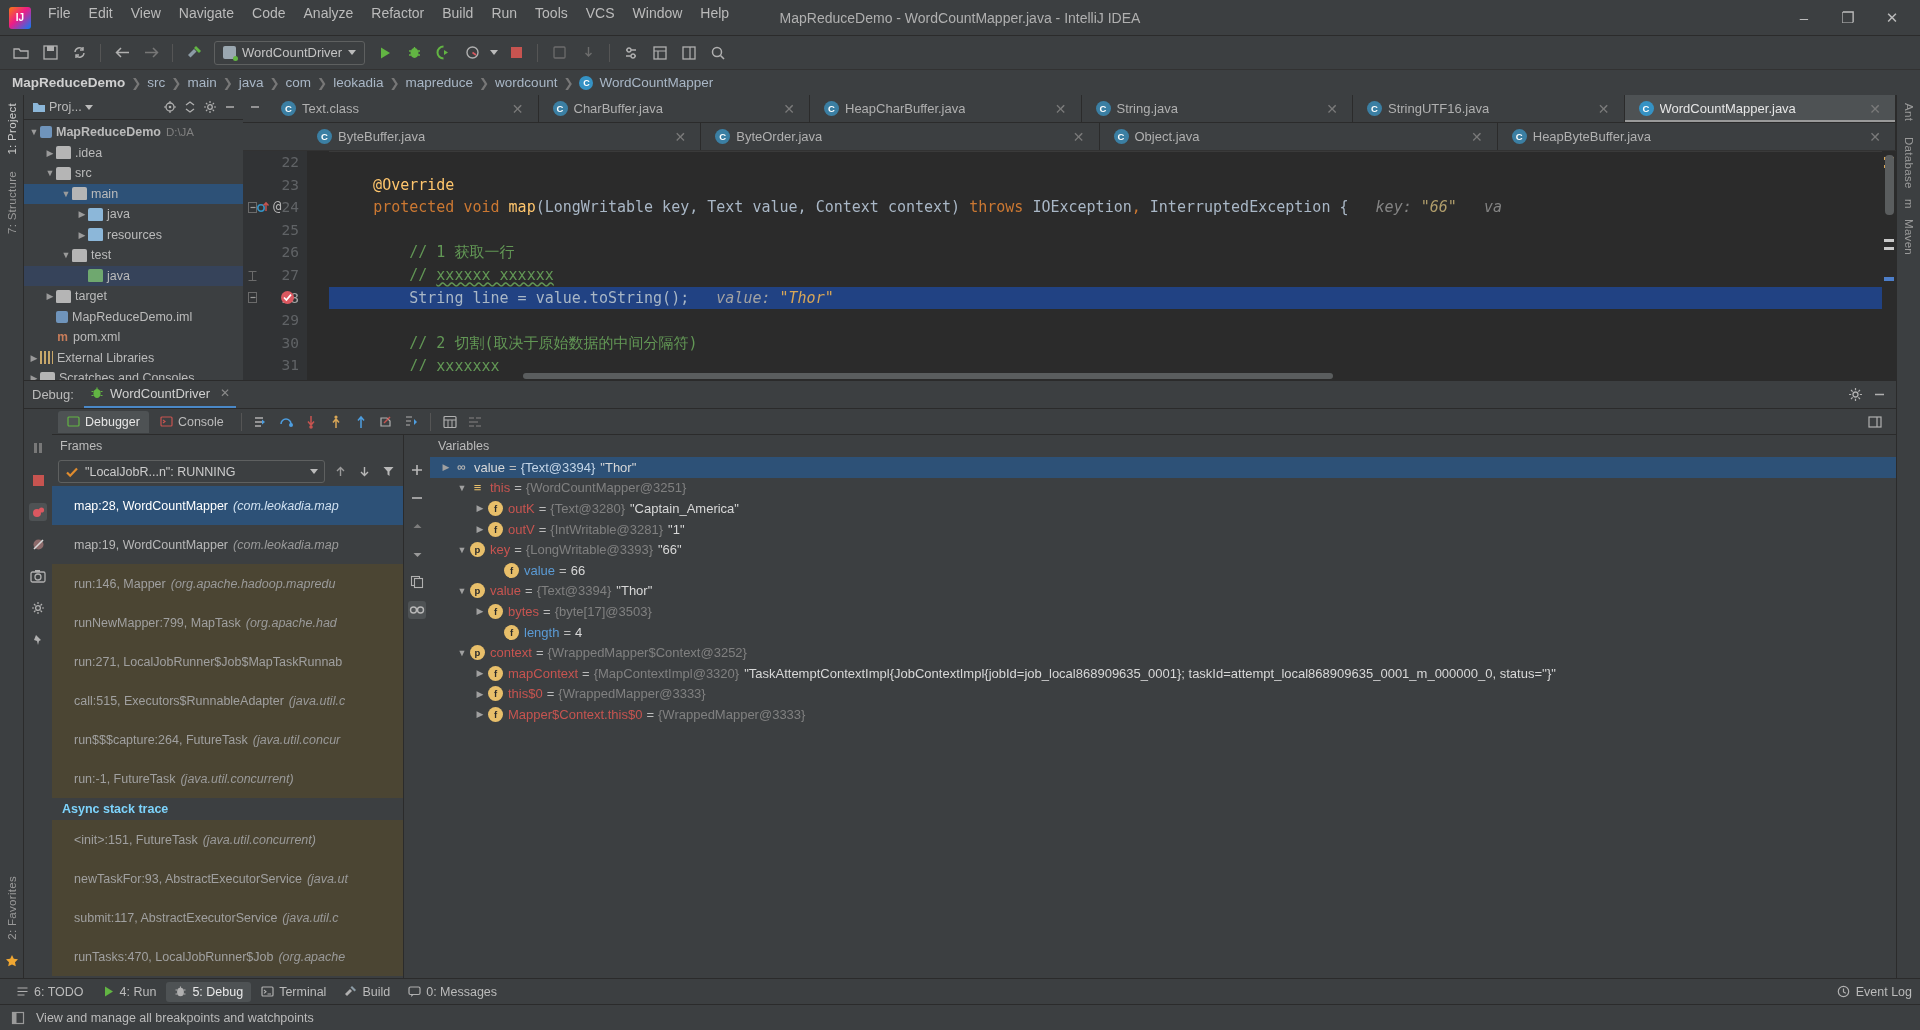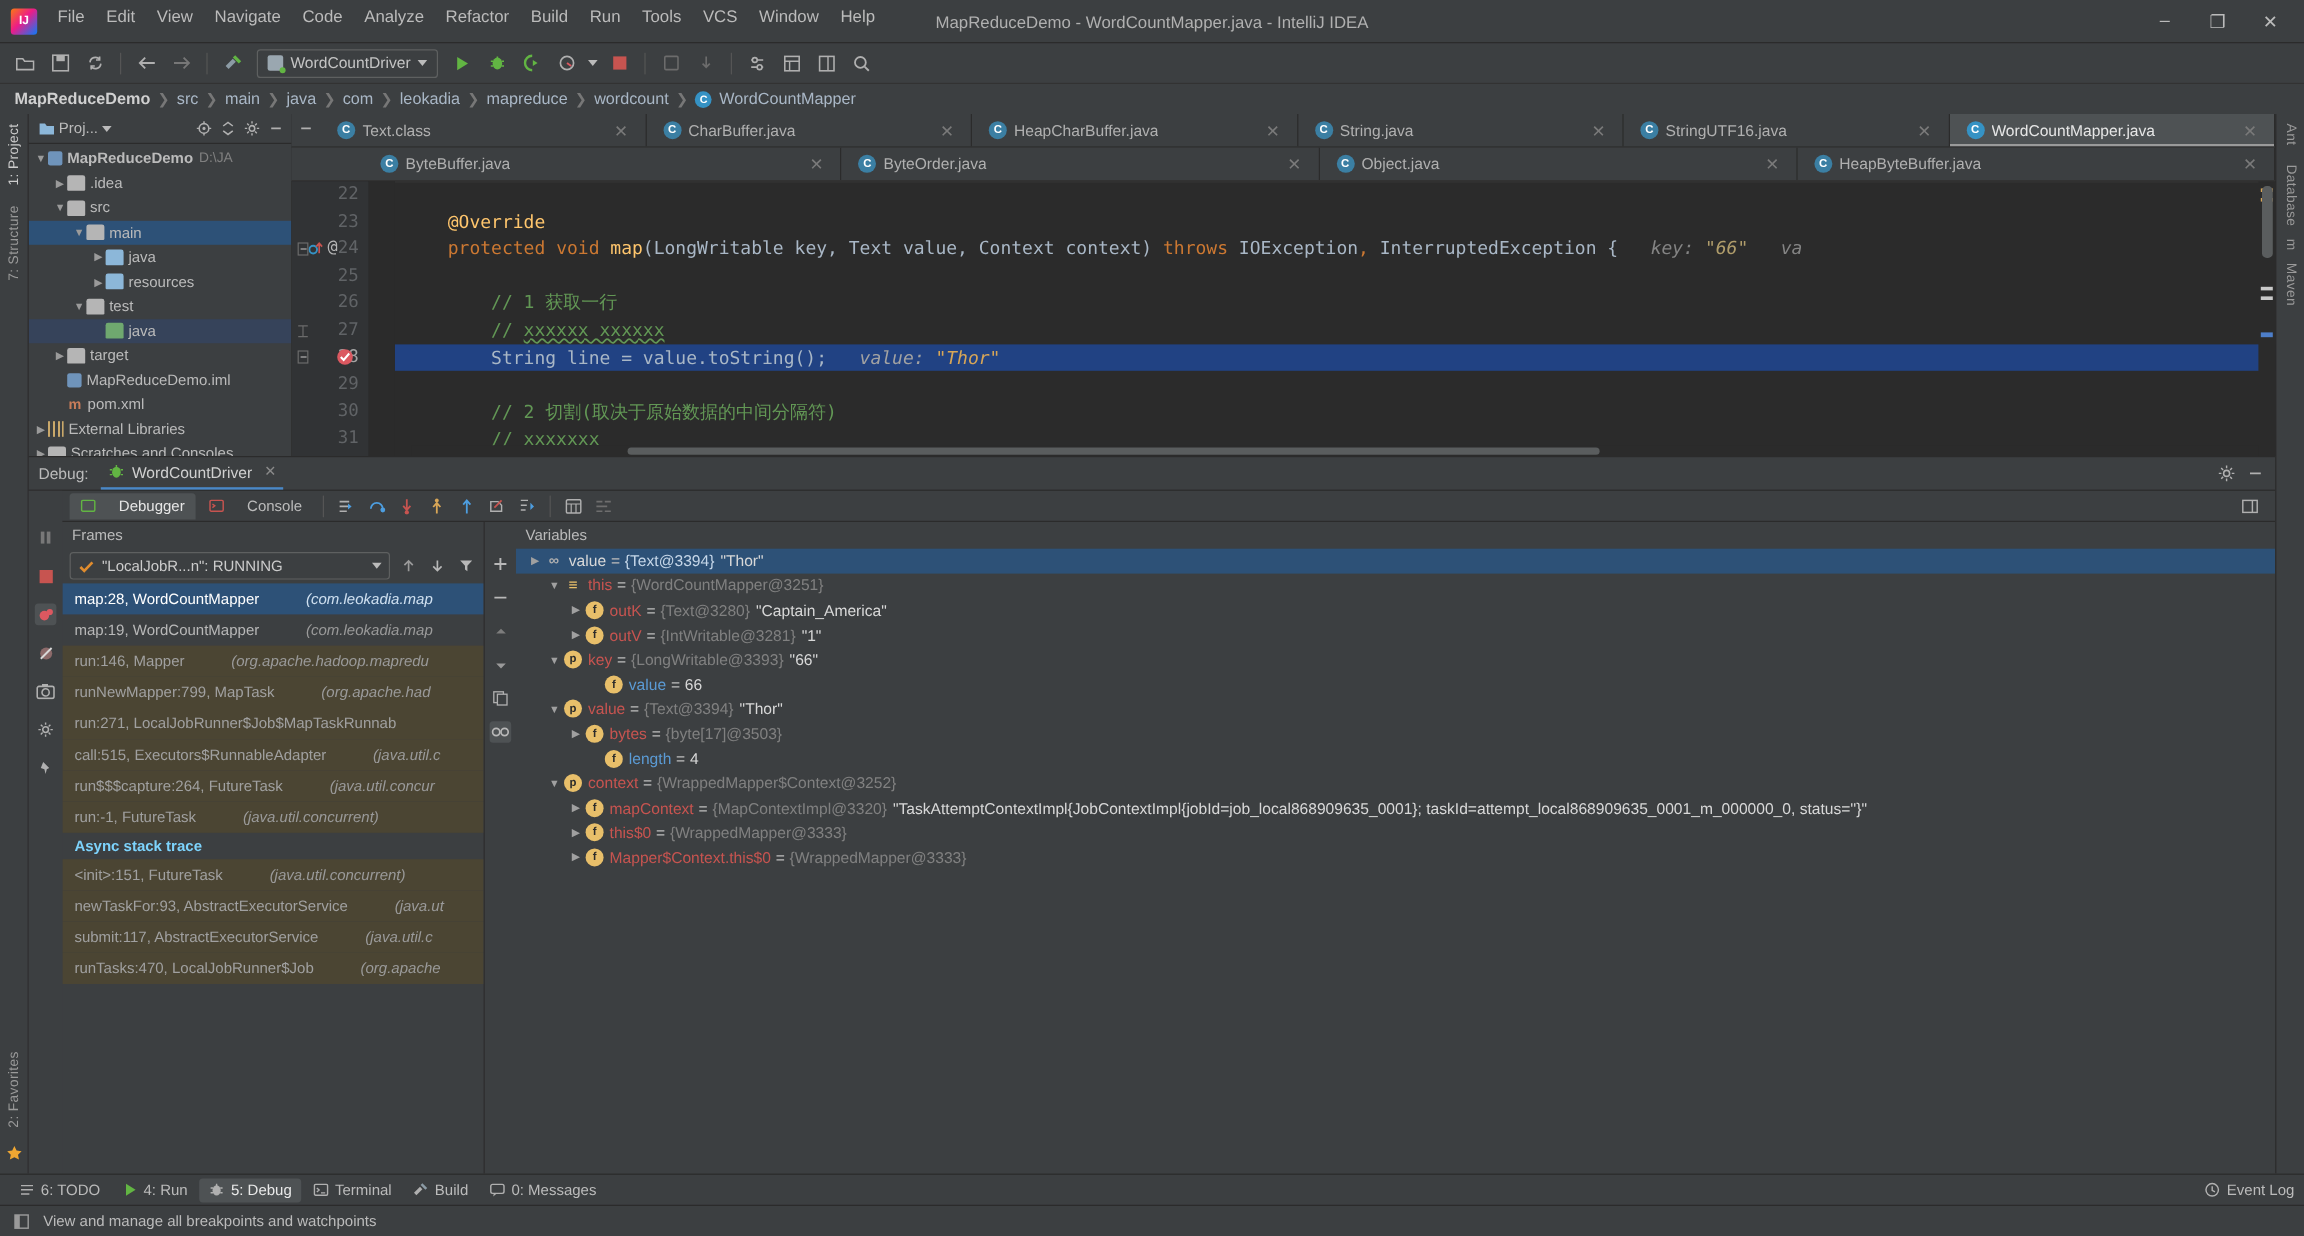--- a/index.html
+++ b/index.html
@@ -185,38 +185,38 @@
   .debug-body { display: flex; flex: 1 1 auto; min-height: 0; }
   .dbg-strip { width: 28px; background: #3c3f41; flex:0 0 28px; display:flex; flex-direction:column;
                align-items:center; padding-top: 30px; gap: 14px; }
   .dbg-sq { width: 18px; height: 18px; display:flex; align-items:center; justify-content:center; }
   .dbg-main { flex: 1 1 auto; display: flex; flex-direction: column; min-width: 0; }
   .dbg-toolbar {
     height: 26px; display: flex; align-items: center; gap: 3px; padding: 0 6px;
     border-bottom: 1px solid #2b2b2b; flex: 0 0 26px;
   }
   .dbg-tabs { display: flex; align-items:center; gap: 2px; }
-  .dbg-tab { font-size: 12.5px; color: #bbb; padding: 4px 9px; display:flex; align-items:center; gap:19px; }
+  .dbg-tab { font-size: 12.5px; color: #bbb; padding: 4px 9px; display:flex; align-items:center; gap:5px; }
   .dbg-tab.active { background:#4e5254; border-radius: 3px 3px 0 0; color:#e6e6e6; }
   .dtb-ic { width: 22px; height: 20px; display:flex; align-items:center; justify-content:center; }
   .dbg-split { display:flex; flex: 1 1 auto; min-height: 0; }
 
   .frames-pane { width: 352px; flex: 0 0 352px; display:flex; flex-direction:column;
                  border-right: 1px solid #2b2b2b; min-height: 0; }
   .pane-title { height: 22px; display:flex; align-items:center; padding-left: 8px;
                 font-size: 12.5px; color:#bbb; flex: 0 0 22px; }
   .thread-row { display:flex; align-items:center; gap:6px; padding: 3px 6px; flex: 0 0 auto; }
   .thread-sel {
     flex: 1 1 auto; display:flex; align-items:center; gap:6px; height: 23px;
     border:1px solid #5e6060; border-radius:3px; padding: 0 6px; font-size:12.5px; color:#ccc;
     min-width: 0;
   }
   .frames-list { flex: 1 1 auto; overflow:hidden; font-size: 12.5px; }
-  .frow { height: 26px; display:flex; align-items:center; padding-left: 10px; white-space:nowrap;
-          color:#b8b8b8;gap:34px; }
+  .frow { height: 39px; display:flex; align-items:center; padding-left: 22px; white-space:nowrap;
+          color:#b8b8b8; }
   .frow.sel { background:#2d5177; color:#fff; }
   .frow.lib { background:#4b4533; color:#a0a0a0; }
   .frow em { color: #9a9a9a; font-style: italic; margin-left: 5px; }
   .frow.sel em { color:#cfe0f0; }
   .async-hdr { font-size: 12.5px; color:#7dd3fc; font-weight: bold; padding: 4px 10px; }
 
   .vars-pane { flex: 1 1 auto; display:flex; flex-direction:column; min-width: 0; }
   .vars-list { flex: 1 1 auto; overflow:hidden; font-size: 13px; }
   .vrow { height: 20.6px; display:flex; align-items:center; white-space:nowrap; }
   .vrow.sel { background: #2d5177; }

